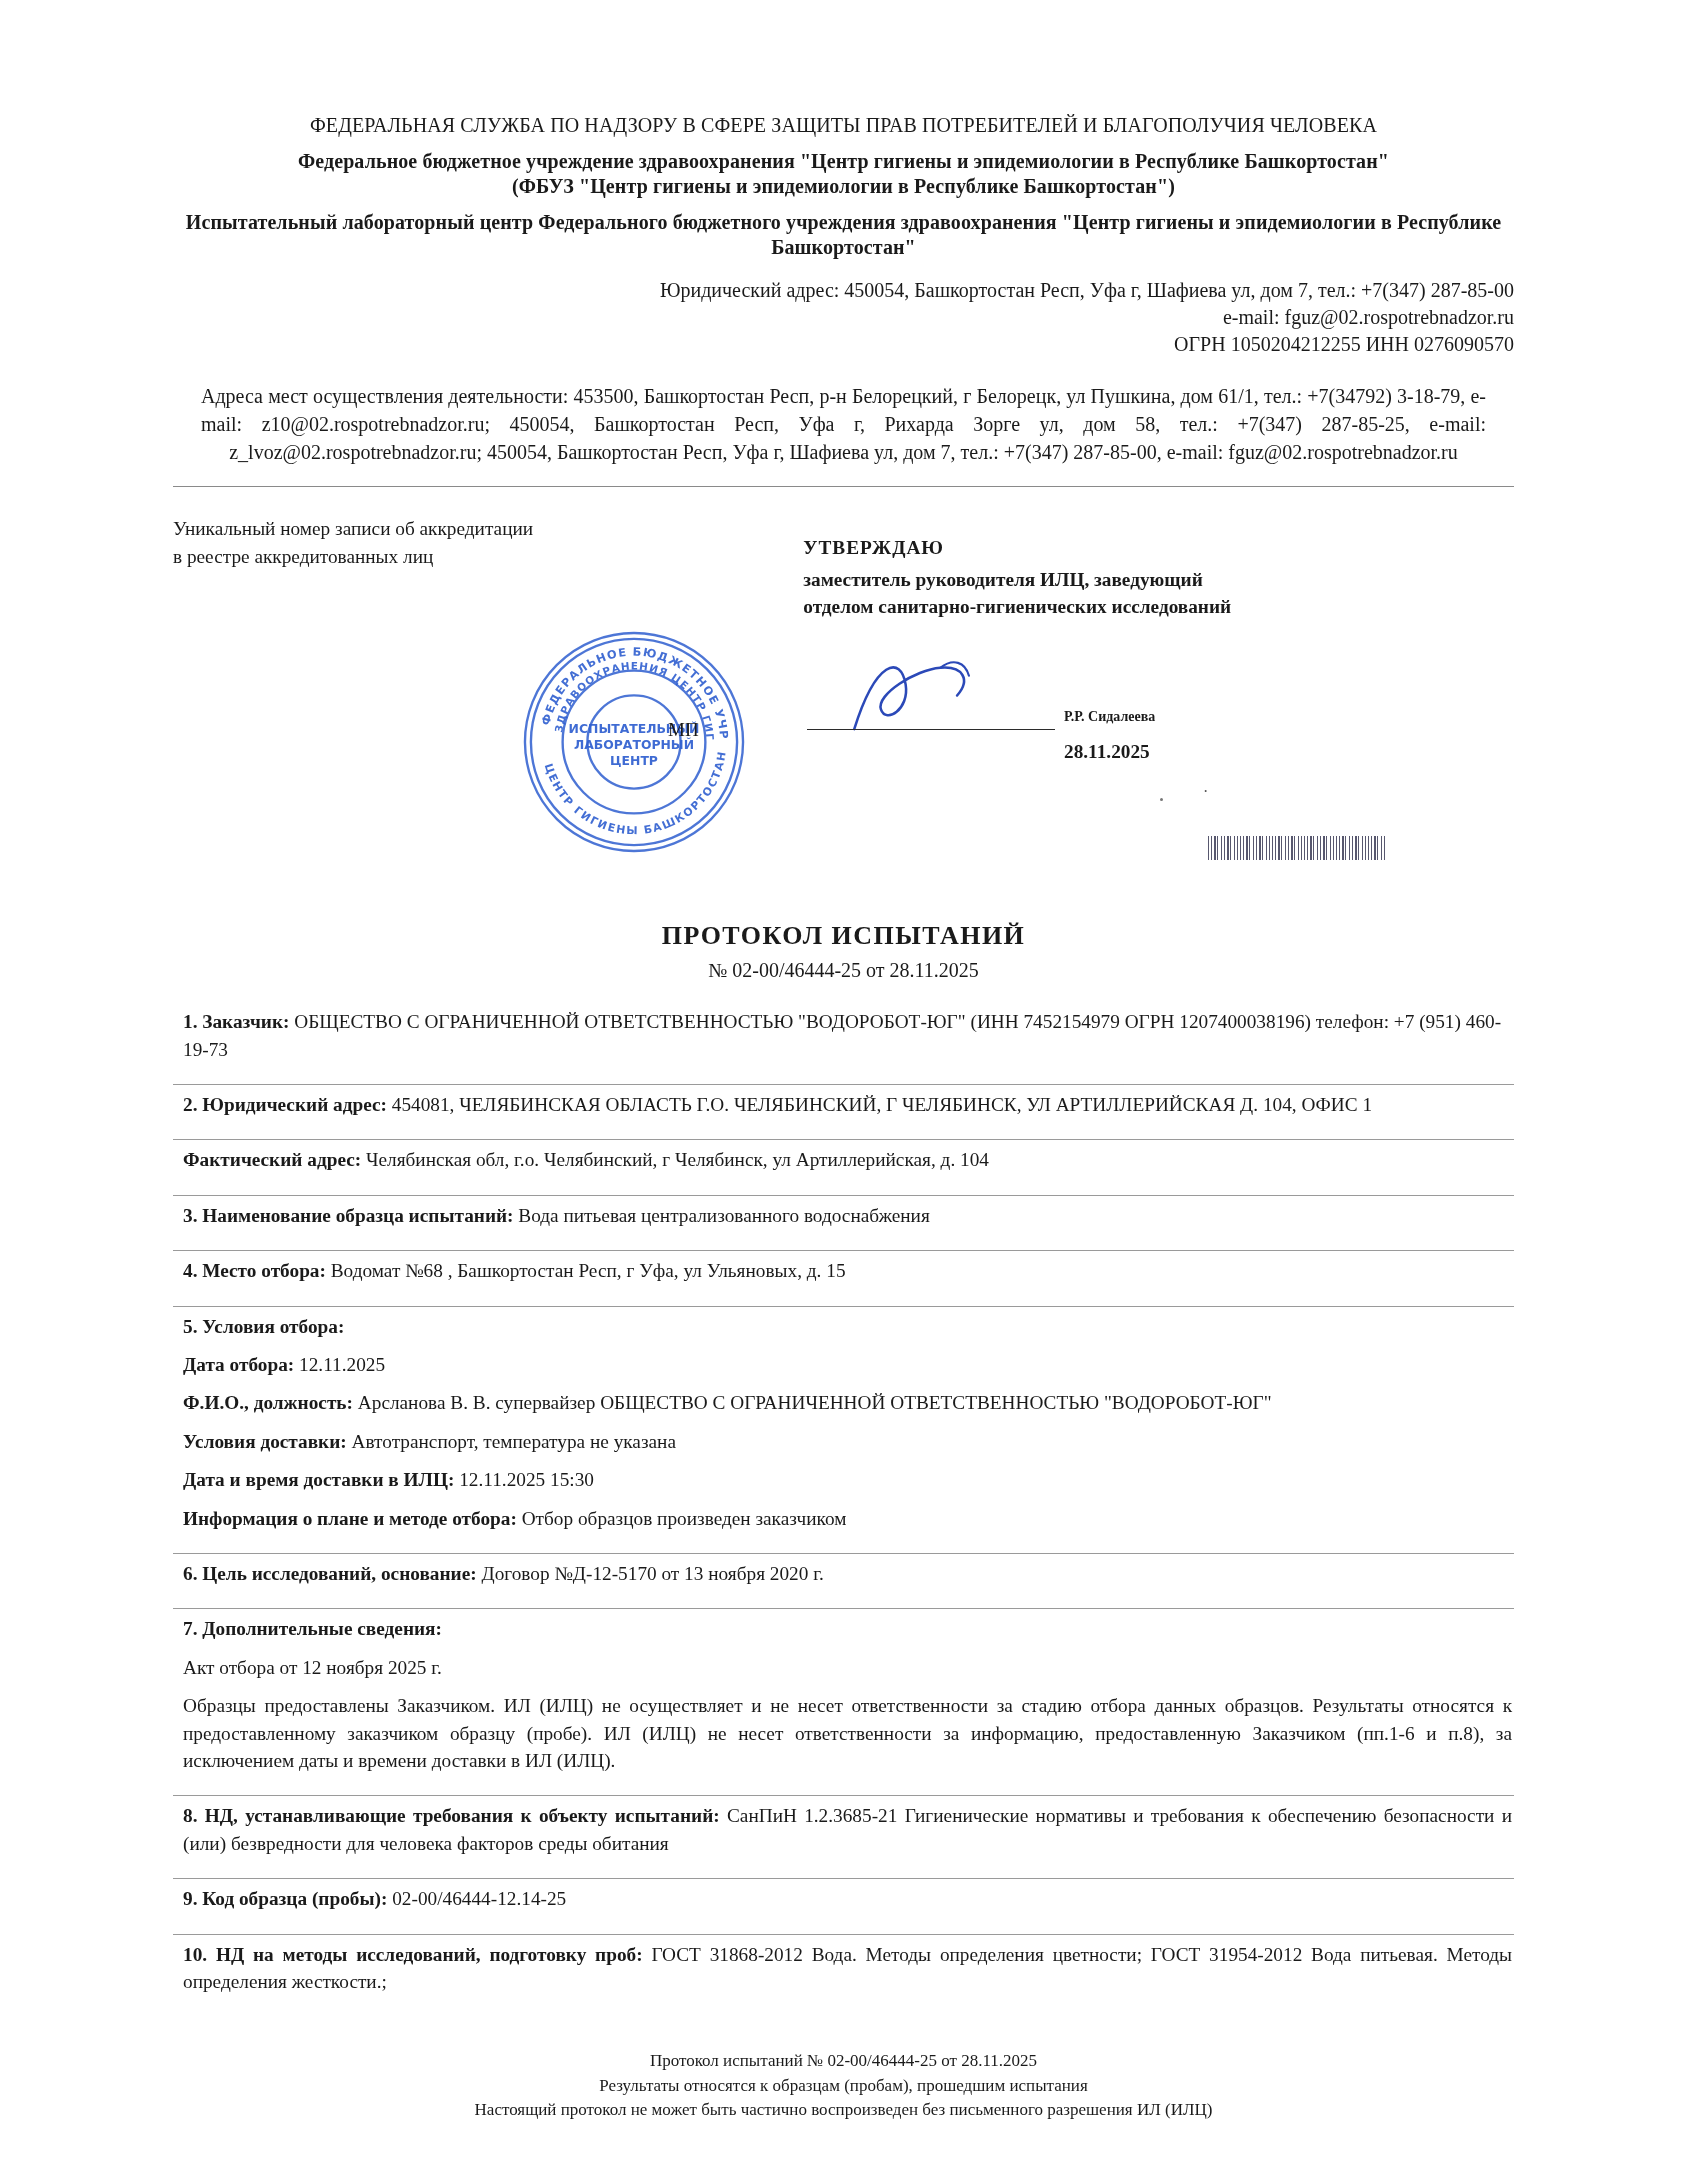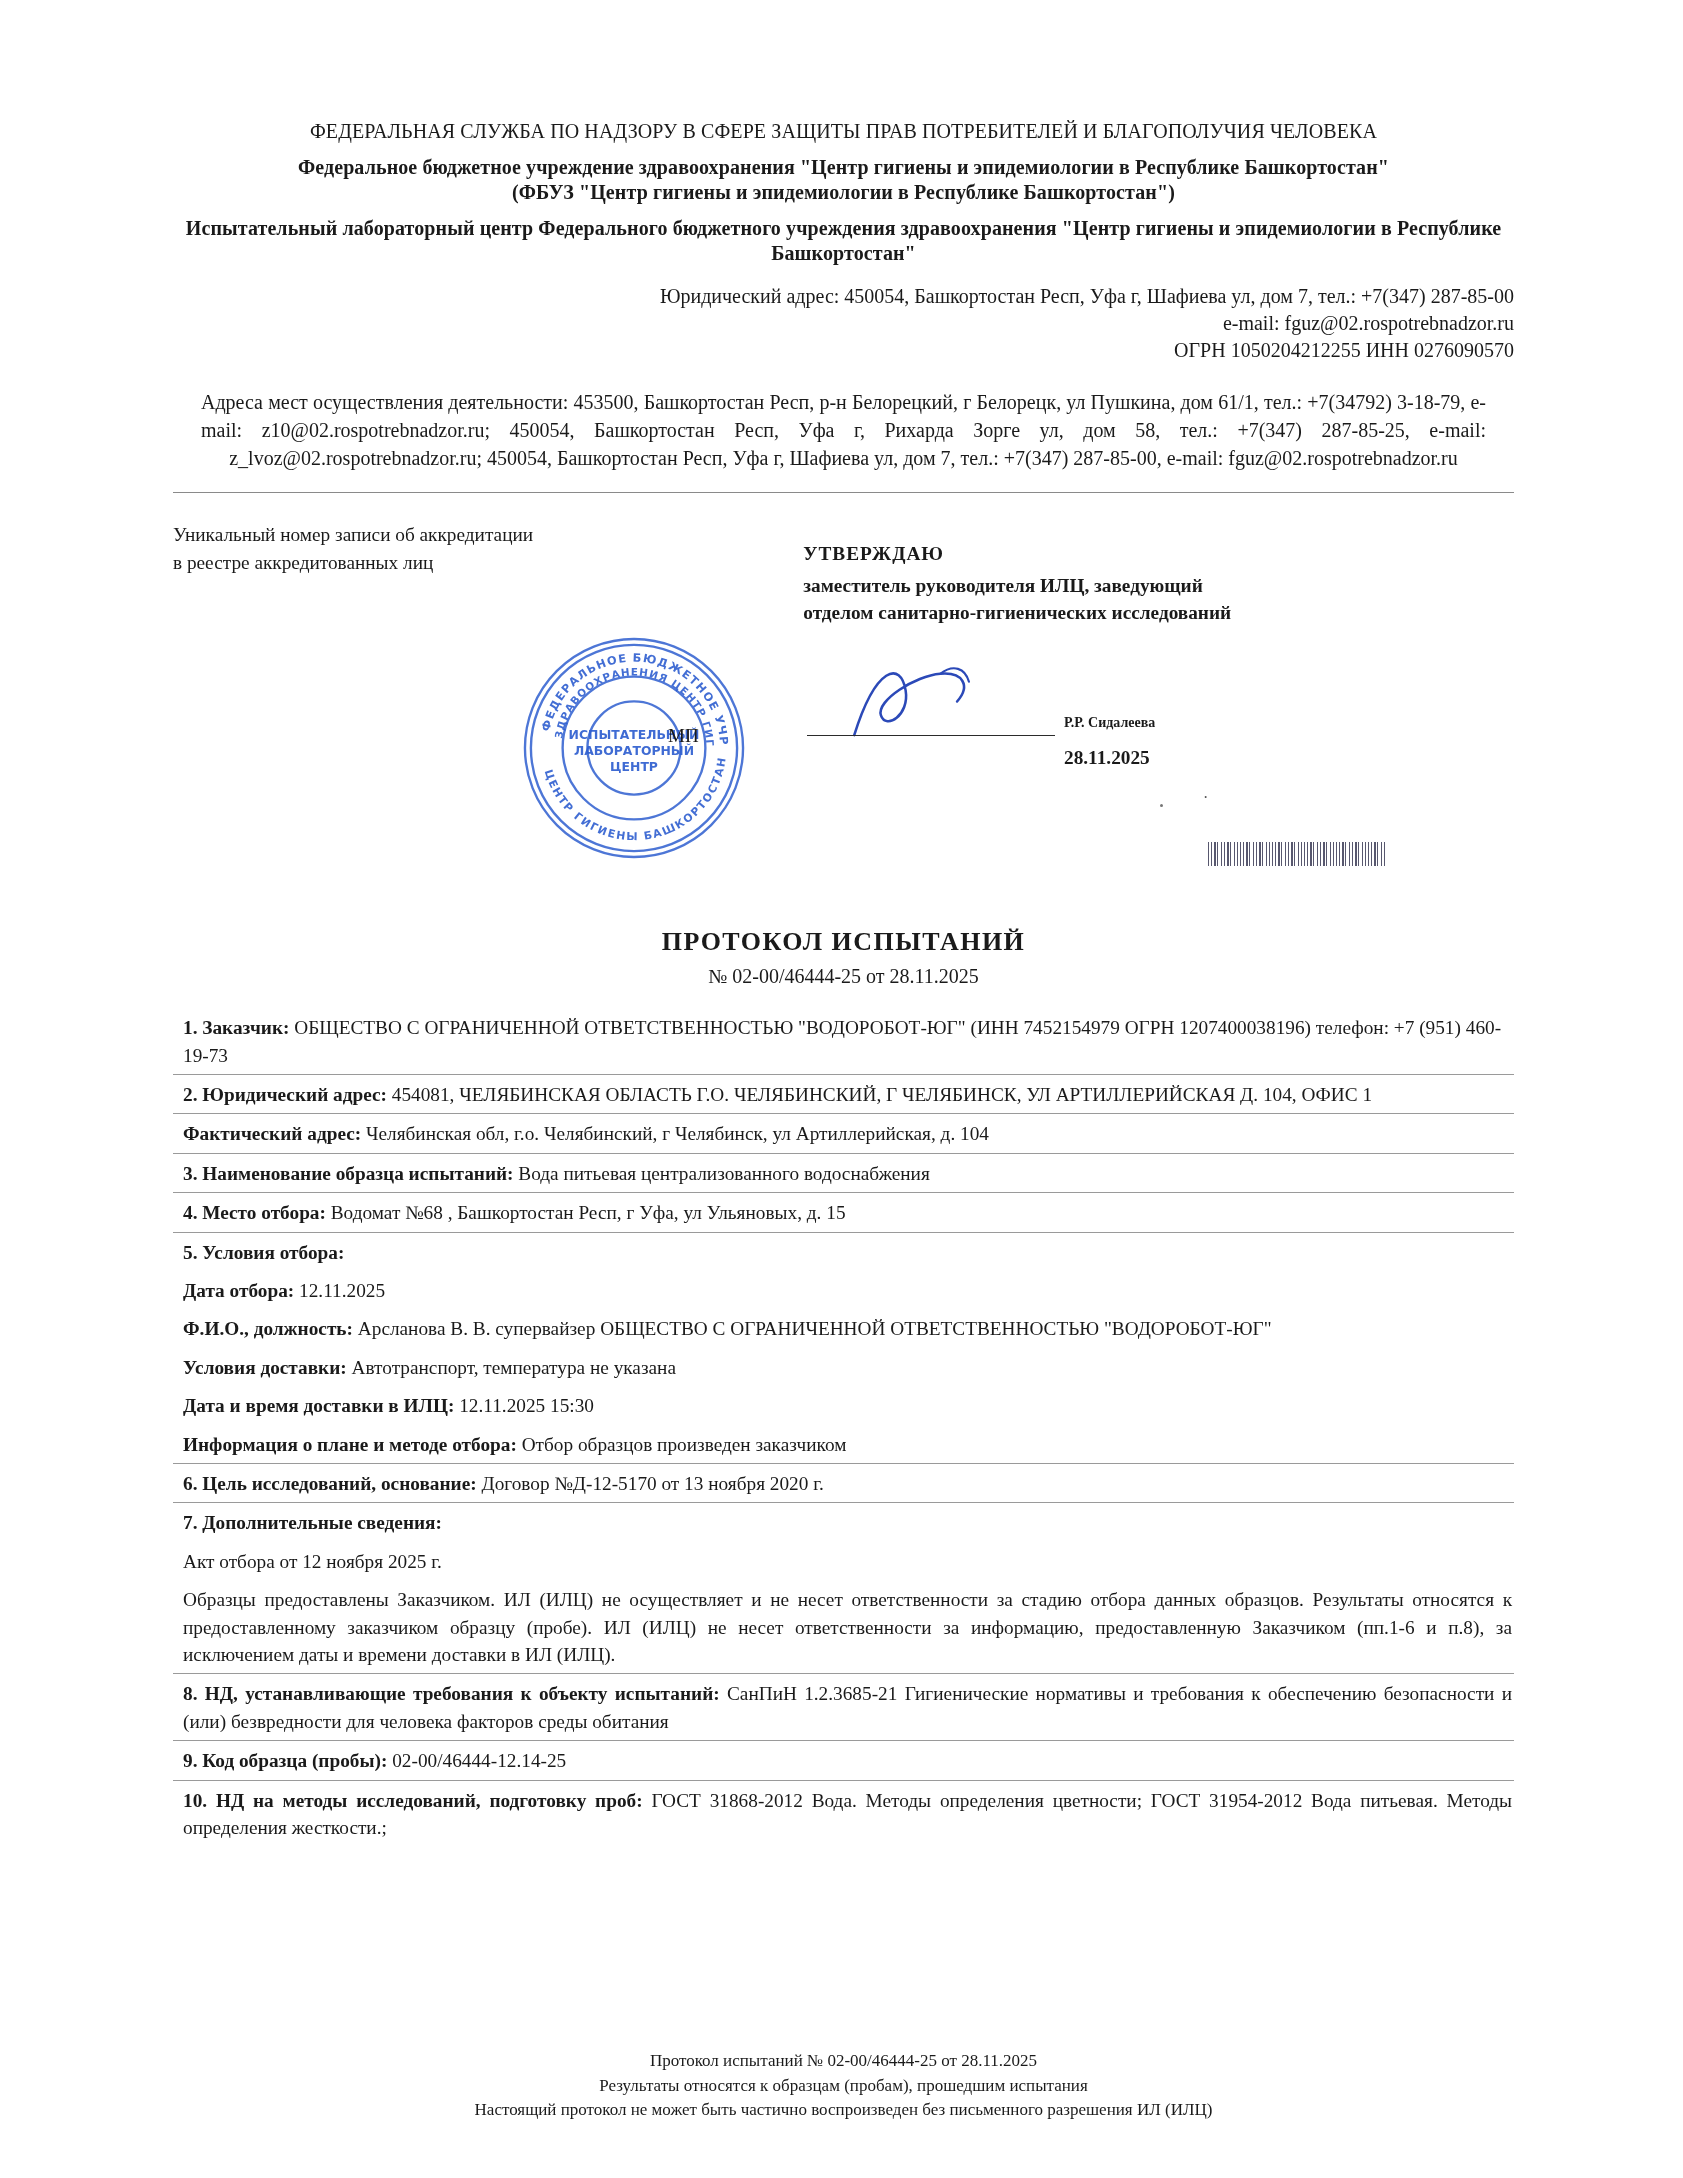--- a/index.html
+++ b/index.html
@@ -18,21 +18,21 @@
   .page {
     position: absolute;
     left: 0; top: 0;
     width: 1683px;
     height: 2178px;
     padding: 0;
   }
   .content {
     position: absolute;
     left: 173px;
-    top: 119px;
+    top: 113px;
     width: 1341px;
   }
 
   
   .hdr-line {
     text-align: center;
     font-size: 20px;
     line-height: 1.28;
     letter-spacing: 0.1px;
   }
@@ -180,20 +180,21 @@
   }
 
   
   .sect {
     font-size: 19.3px;
     line-height: 1.42;
     padding: 6px 2px 5px 10px;
   }
   .sect.border-top {
     border-top: 1px solid #9a9a9a;
+    margin-top: 16px;
   }
   .sect.just {
     text-align: justify;
   }
   .sect b { font-weight: bold; }
   .body-wrap { margin-top: 22px; }
   .sect.first { padding-top: 4px; }
 
   
   .footer {

